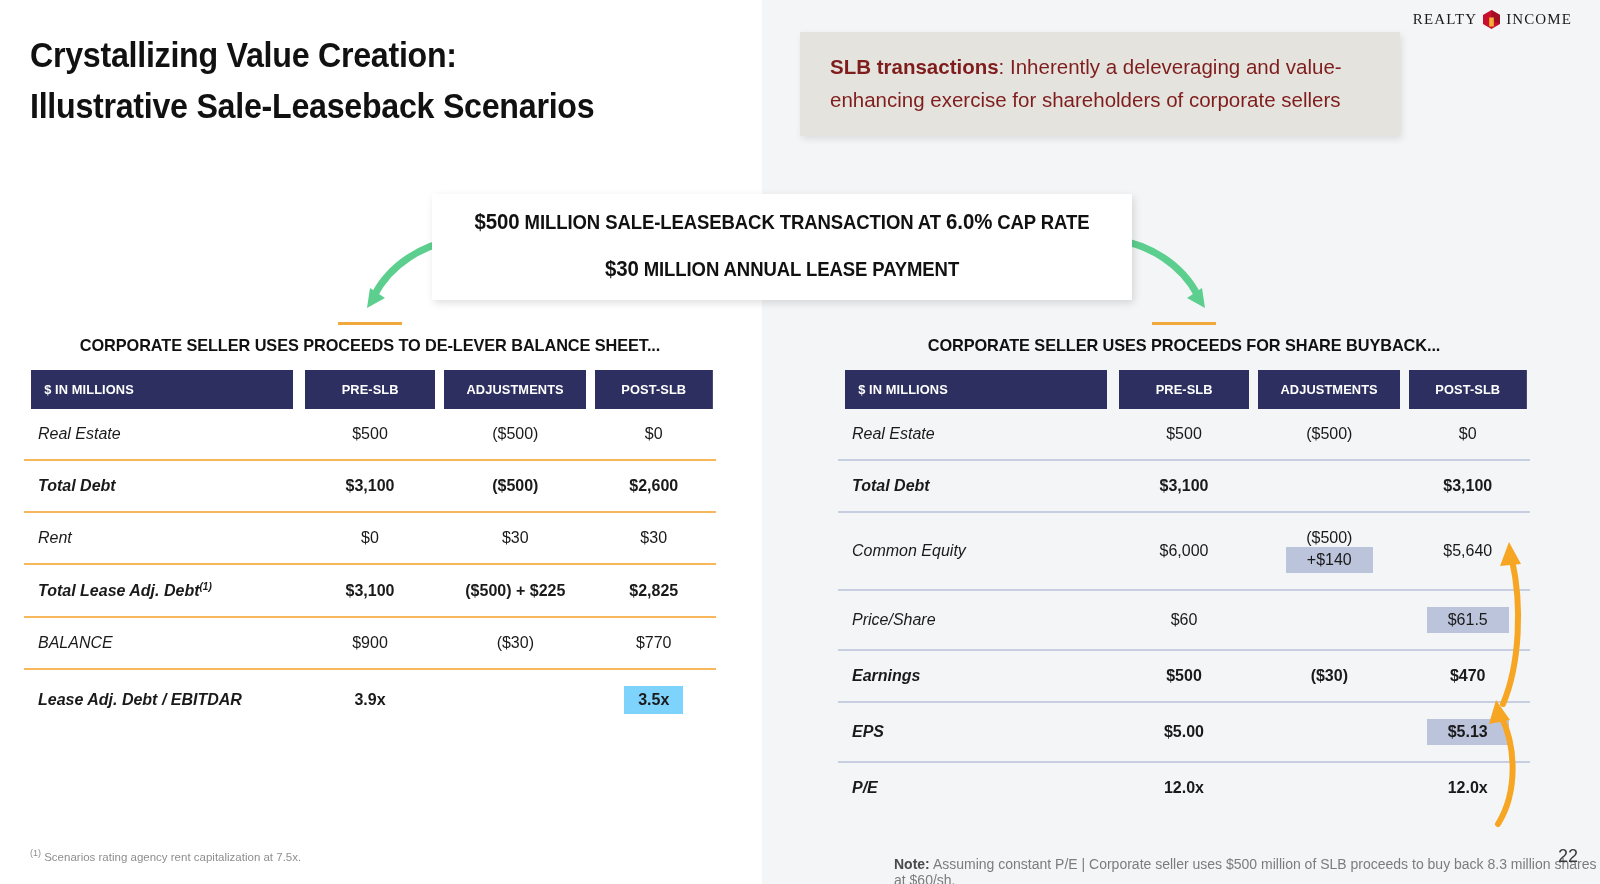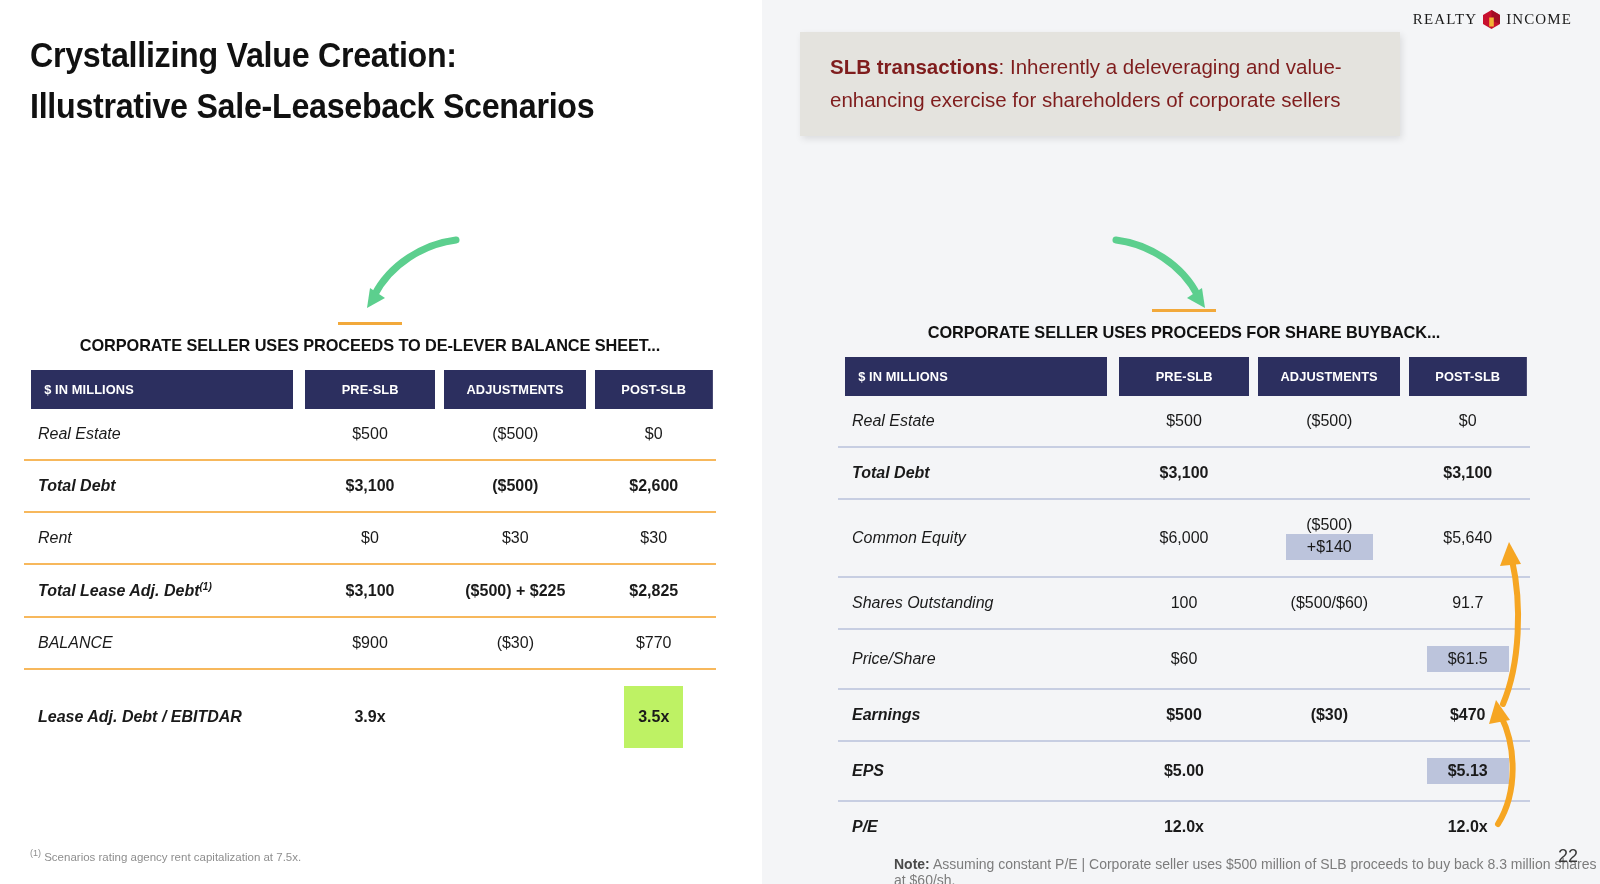--- a/index.html
+++ b/index.html
@@ -67,21 +67,21 @@
   
   .green-arrow-left  { position: absolute; left: 352px; top: 232px; z-index: 3; }
   .green-arrow-right { position: absolute; left: 1110px; top: 232px; z-index: 3; }
 
   
   .orange-arrows { position: absolute; left: 1478px; top: 534px; z-index: 3; }
 
   
   .col { position: absolute; }
   .col-left  { left: 24px;  top: 322px; width: 692px; }
-  .col-right { left: 838px; top: 309px; width: 692px; }
+  .col-right { left: 838px; top: 322px; width: 692px; }
 
   .sec-rule { width: 64px; height: 3px; background: #f2a93b; margin: 0 auto 10px auto; }
   .sec-title {
     text-align: center; font-size: 17px; font-weight: bold; color: #111;
     line-height: 1.35; letter-spacing: -0.1px; margin-bottom: 12px;
     transform: scaleX(0.96); transform-origin: center;
   }
 
   table.fin { width: 100%; border-collapse: collapse; table-layout: fixed; }
   table.fin th {
@@ -101,21 +101,21 @@
     vertical-align: middle;
   }
   table.fin td.lbl { text-align: left; padding-left: 14px; font-style: italic; }
   tr.bold td { font-weight: bold; }
   tr.bold td.lbl { font-style: italic; font-weight: bold; }
 
   
   .col-left  tr.sep > td { border-top: 2px solid #f7b85c; }
   .col-right tr.sep > td { border-top: 2px solid #c7cee2; }
 
-  .hl-orange { background: #bef264; padding: 22px 14px; display: inline-block; font-weight: bold; }
+  .hl-orange { background: #7dd3fc; padding: 5px 14px; display: inline-block; font-weight: bold; }
   .hl-blue   { background: #bcc4dc; padding: 4px 21px; display: inline-block; }
   .sup { font-size: 10px; vertical-align: super; font-style: italic; }
 
   
   .footnote-left {
     position: absolute; left: 30px; top: 848px;
     font-size: 11.5px; color: #8e8e8e;
   }
   .footnote-right {
     position: absolute; left: 857px; top: 856px;
@@ -169,20 +169,28 @@
 
   <div class="orange-arrows">
     <svg width="60" height="300" viewBox="0 0 60 300">
       <path d="M25 170 C42 130, 44 70, 34 26" stroke="#f6a623" stroke-width="6" fill="none" stroke-linecap="round"></path>
       <path d="M31 8 L43 30 L22 32 Z" fill="#f6a623"></path>
       <path d="M20 290 C40 258, 38 212, 23 182" stroke="#f6a623" stroke-width="6" fill="none" stroke-linecap="round"></path>
       <path d="M18 166 L32 186 L11 190 Z" fill="#f6a623"></path>
     </svg>
   </div>
 
+  <div class="banner">
+    <div class="banner-line l1">
+      <span class="big">$500</span><span> MILLION SALE-LEASEBACK TRANSACTION AT </span><span class="big">6.0%</span><span> CAP RATE</span>
+    </div>
+    <div class="banner-line l2">
+      <span class="big">$30</span><span> MILLION ANNUAL LEASE PAYMENT</span>
+    </div>
+  </div>
 
   <div class="col col-left">
     <div class="sec-rule"></div>
     <div class="sec-title">CORPORATE SELLER USES PROCEEDS TO DE-LEVER BALANCE SHEET...</div>
     <table class="fin">
       <thead>
         <tr>
           <th class="lbl" style="width:40%">$ IN MILLIONS</th>
           <th style="width:20%">PRE-SLB</th>
           <th style="width:22%">ADJUSTMENTS</th>
@@ -255,26 +263,20 @@
             <td></td>
             <td>$3,100</td>
           </tr>
           <tr class="sep">
             <td class="lbl">Common Equity</td>
             <td>$6,000</td>
             <td>($500) <span class="hl-blue">+$140</span></td>
             <td>$5,640</td>
           </tr>
           <tr class="sep">
-            <td class="lbl">Shares Outstanding</td>
-            <td>100</td>
-            <td>($500/$60)</td>
-            <td>91.7</td>
-          </tr>
-          <tr class="sep">
             <td class="lbl">Price/Share</td>
             <td>$60</td>
             <td></td>
             <td><span class="hl-blue">$61.5</span></td>
           </tr>
           <tr class="bold sep">
             <td class="lbl">Earnings</td>
             <td>$500</td>
             <td>($30)</td>
             <td>$470</td>

